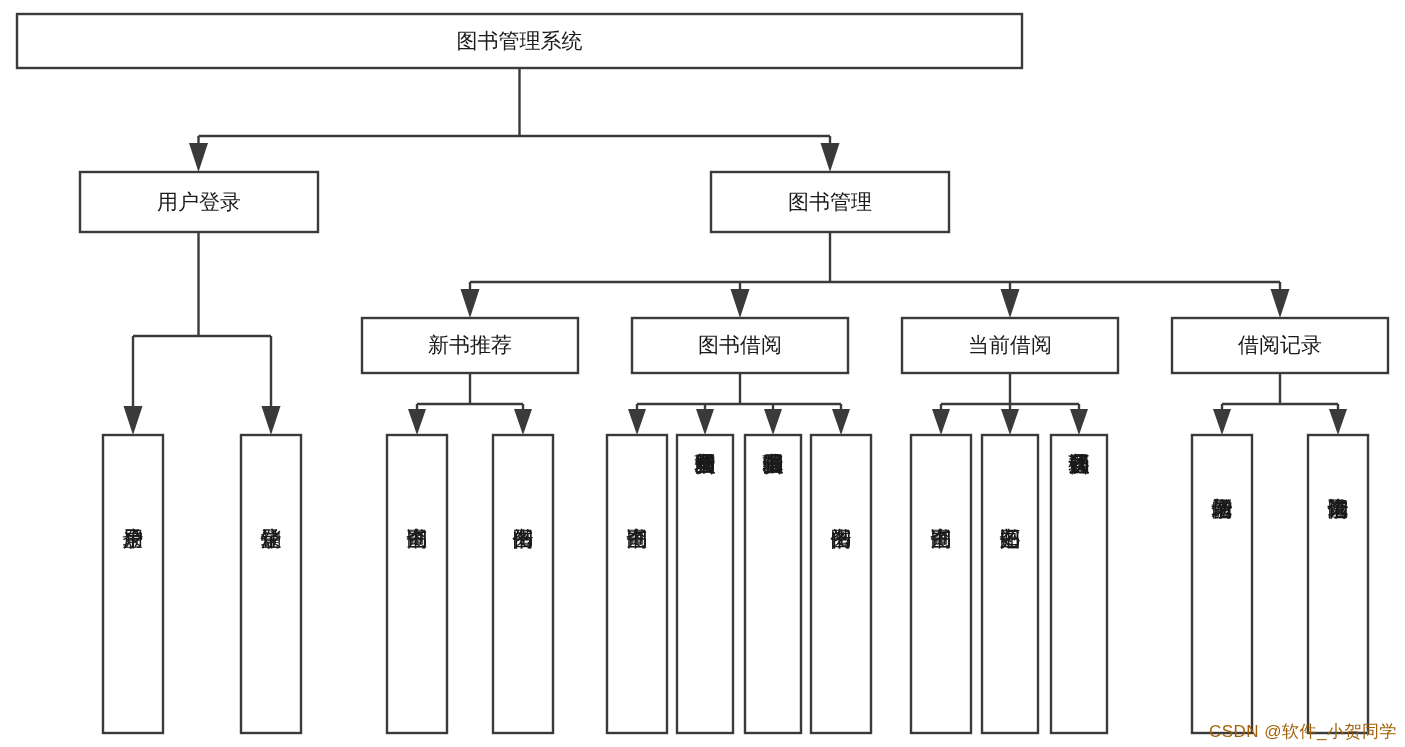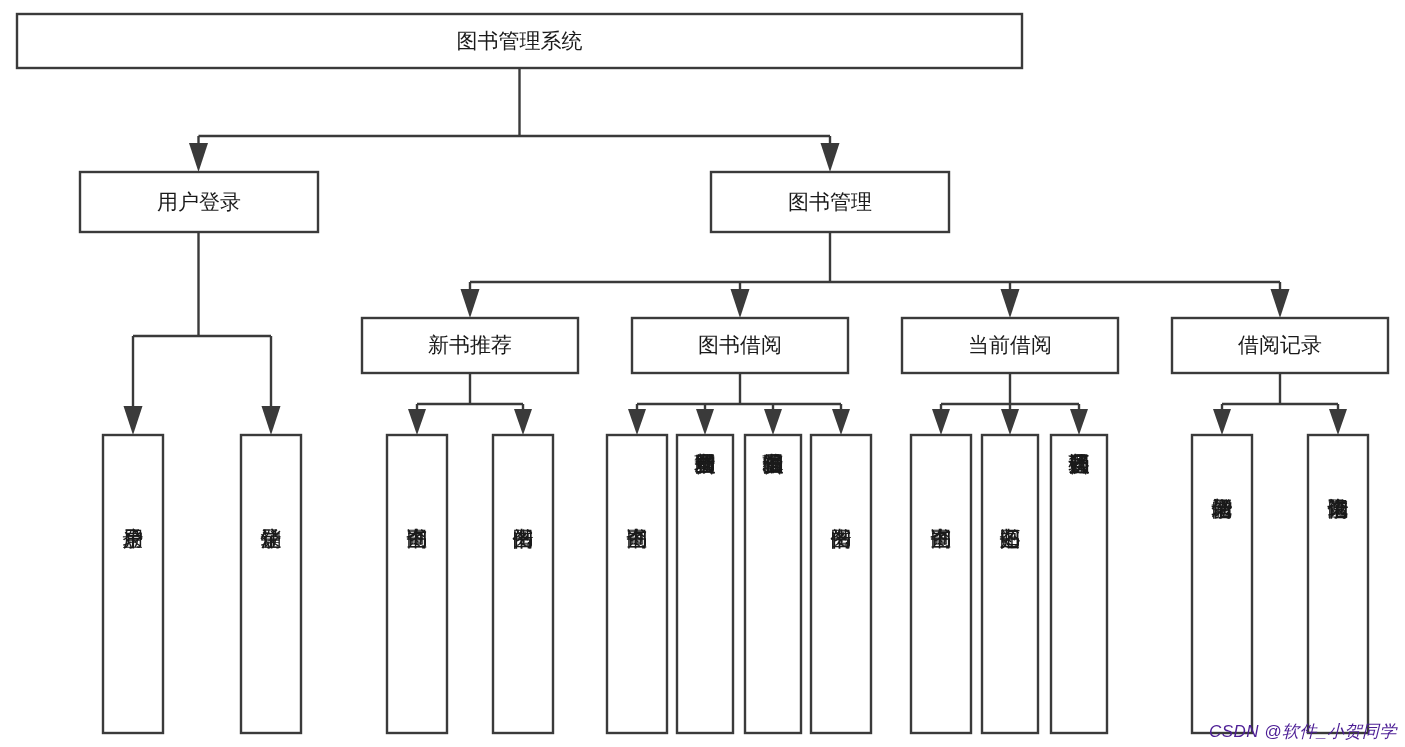--- a/index.html
+++ b/index.html
@@ -54,25 +54,24 @@
     font-size: 21px;
     fill: #1a1a1a;
     text-anchor: middle;
   }
   .watermark-text {
     position: absolute;
     right: 8px;
     bottom: 4px;
     font-family: "Liberation Sans", "DejaVu Sans", sans-serif;
     font-size: 17px;
-    color: #4c1d95;
+    color: #a16207;
     letter-spacing: 0.5px;
     white-space: nowrap;
     user-select: none;
-    font-style: italic;
   }
 </style>
 </head>
 <body>
 
 <div id="diagram-root">
 
   <svg id="diagram-svg" viewBox="0 0 1405 747" xmlns="http://www.w3.org/2000/svg">
 
     <defs>

